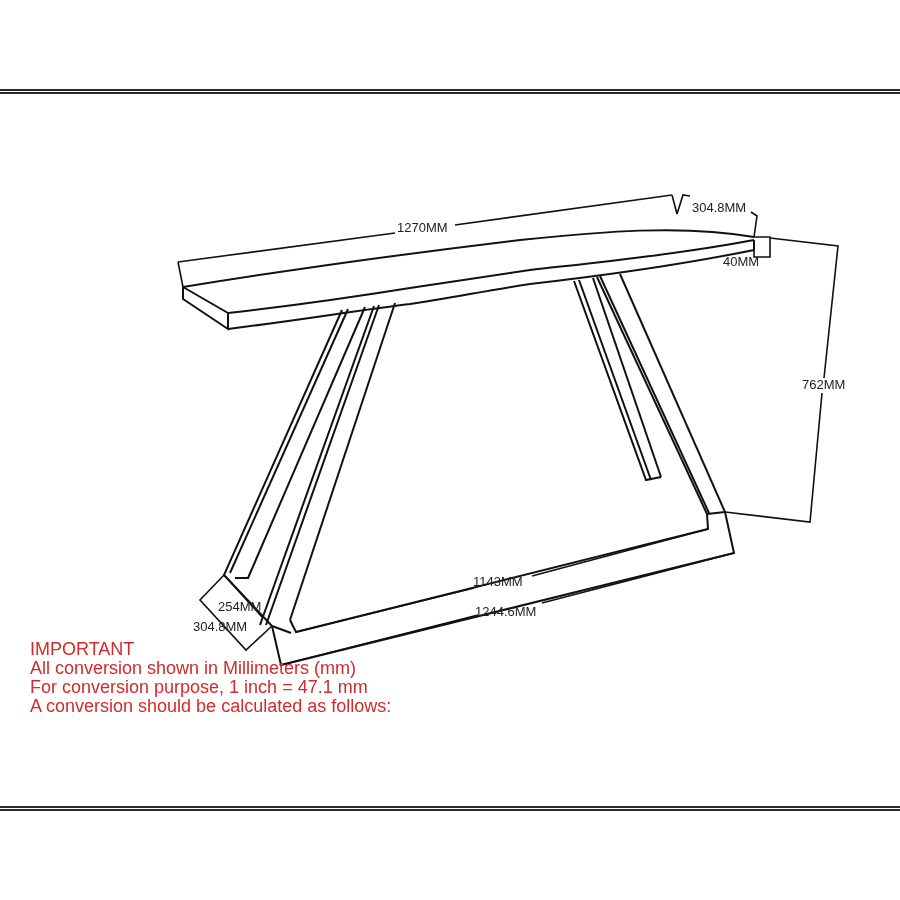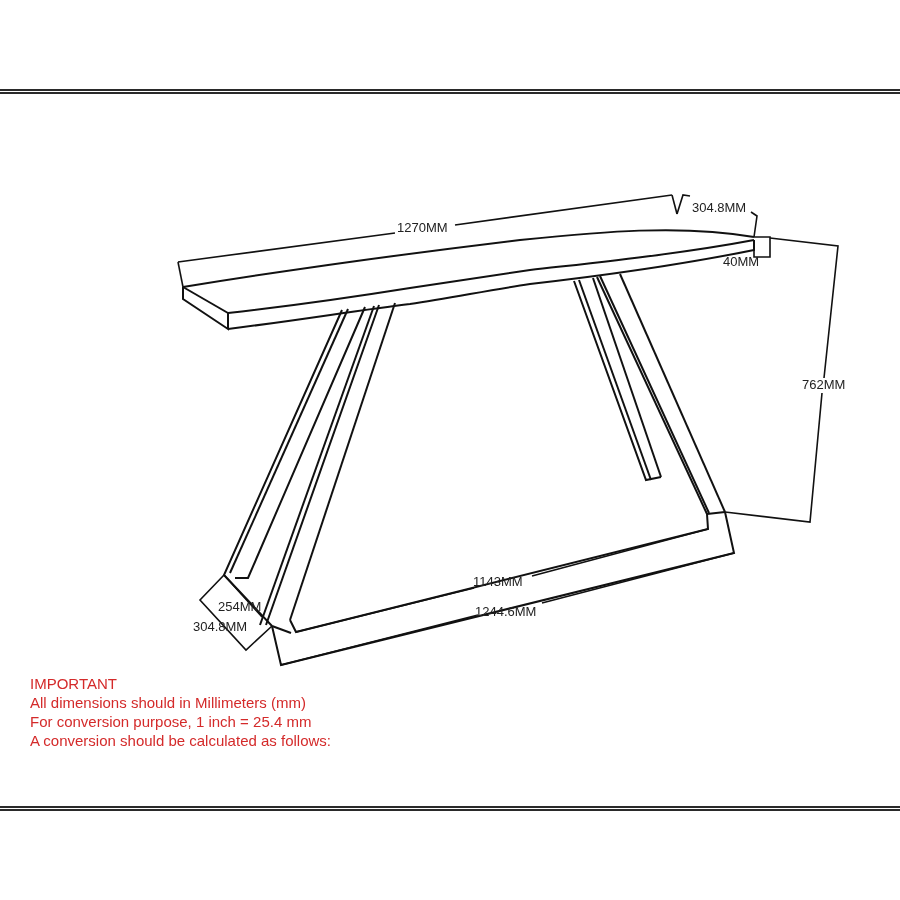--- a/index.html
+++ b/index.html
@@ -6,21 +6,21 @@
     body { width: 900px; height: 900px; position: relative; overflow: hidden; font-family: "Liberation Sans", sans-serif; }
     .rule { position: absolute; left: 0; width: 900px; height: 5px; }
     .rule .l1 { position: absolute; left: 0; right: 0; top: 0; height: 2px; background: #2a2a2a; }
     .rule .l2 { position: absolute; left: 0; right: 0; top: 3px; height: 2px; background: #2a2a2a; }
     #rule-top { top: 89px; }
     #rule-bottom { top: 806px; }
     svg.drawing { position: absolute; left: 0; top: 0; width: 900px; height: 900px; }
     svg.drawing .ln { fill: none; stroke: #111; stroke-width: 2; stroke-linejoin: miter; }
     svg.drawing .dim { fill: none; stroke: #111; stroke-width: 1.6; }
     svg.drawing text { font-family: "Liberation Sans", sans-serif; font-size: 13px; fill: #222; }
-    .notes { position: absolute; left: 30px; top: 674px; color: #d42a2a; font-size: 15px; line-height: 19px; }
+    .notes { position: absolute; left: 30px; top: 640px; color: #d42a2a; font-size: 18px; line-height: 19px; }
     .notes div { white-space: nowrap; }
   </style>
 </head>
 <body>
 
 <div class="rule" id="rule-top">
     <div class="l1"></div>
     <div class="l2"></div>
   </div>
 
@@ -92,21 +92,21 @@
   <text x="723" y="266">40MM</text>
   <text x="802" y="389">762MM</text>
   <text x="473" y="586">1143MM</text>
   <text x="475" y="616">1244.6MM</text>
   <text x="218" y="611">254MM</text>
   <text x="193" y="631">304.8MM</text>
 </svg>
 
 <div class="notes">
   <div>IMPORTANT</div>
-  <div>All dimensions should in Millimeters (mm)</div>
-  <div>For conversion purpose, 1 inch = 25.4 mm</div>
+  <div>All conversion shown in Millimeters (mm)</div>
+  <div>For conversion purpose, 1 inch = 47.1 mm</div>
   <div>A conversion should be calculated as follows:</div>
 </div>
 
 <div class="rule" id="rule-bottom">
     <div class="l1"></div>
     <div class="l2"></div>
   </div>
 
 </body></html>

